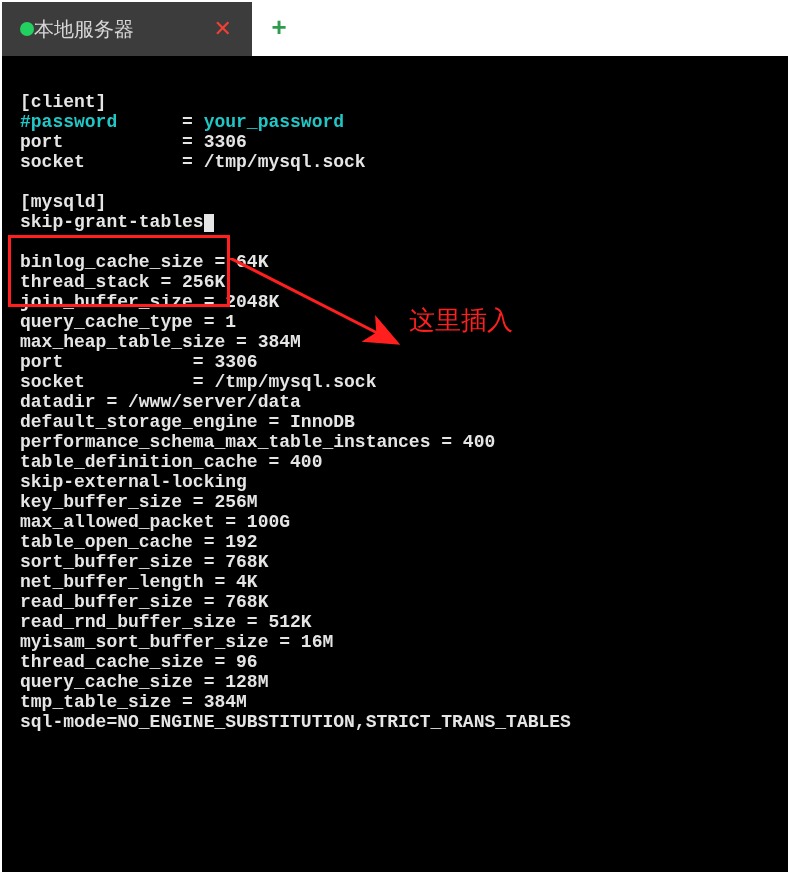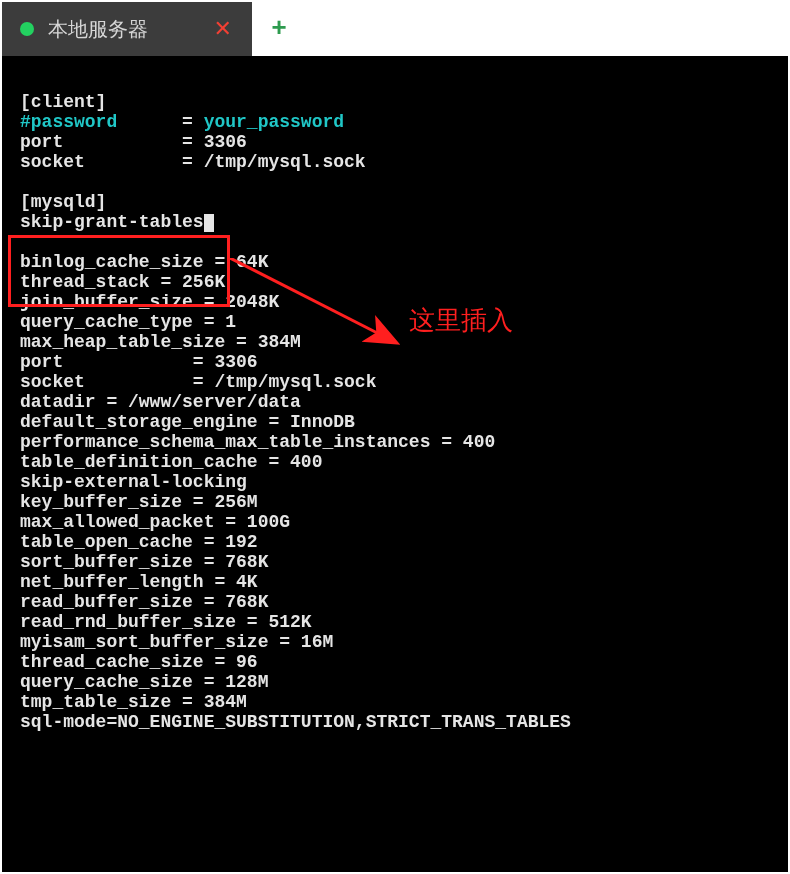--- a/index.html
+++ b/index.html
@@ -24,21 +24,20 @@
     height: 54px;
   }
   .tab {
     display: flex;
     align-items: center;
     padding: 0 14px 0 18px;
     background: #3c3c3c;
     color: #d6d6d6;
     font-size: 20px;
     font-family: "Microsoft YaHei", sans-serif;
-    gap: 14px;
     min-width: 250px;
     position: relative;
   }
   .tab .dot {
     width: 14px; height: 14px; border-radius: 50%;
     background: #23d160;
     flex-shrink: 0;
   }
   .tab .title { flex: 1; }
   .tab .close {

